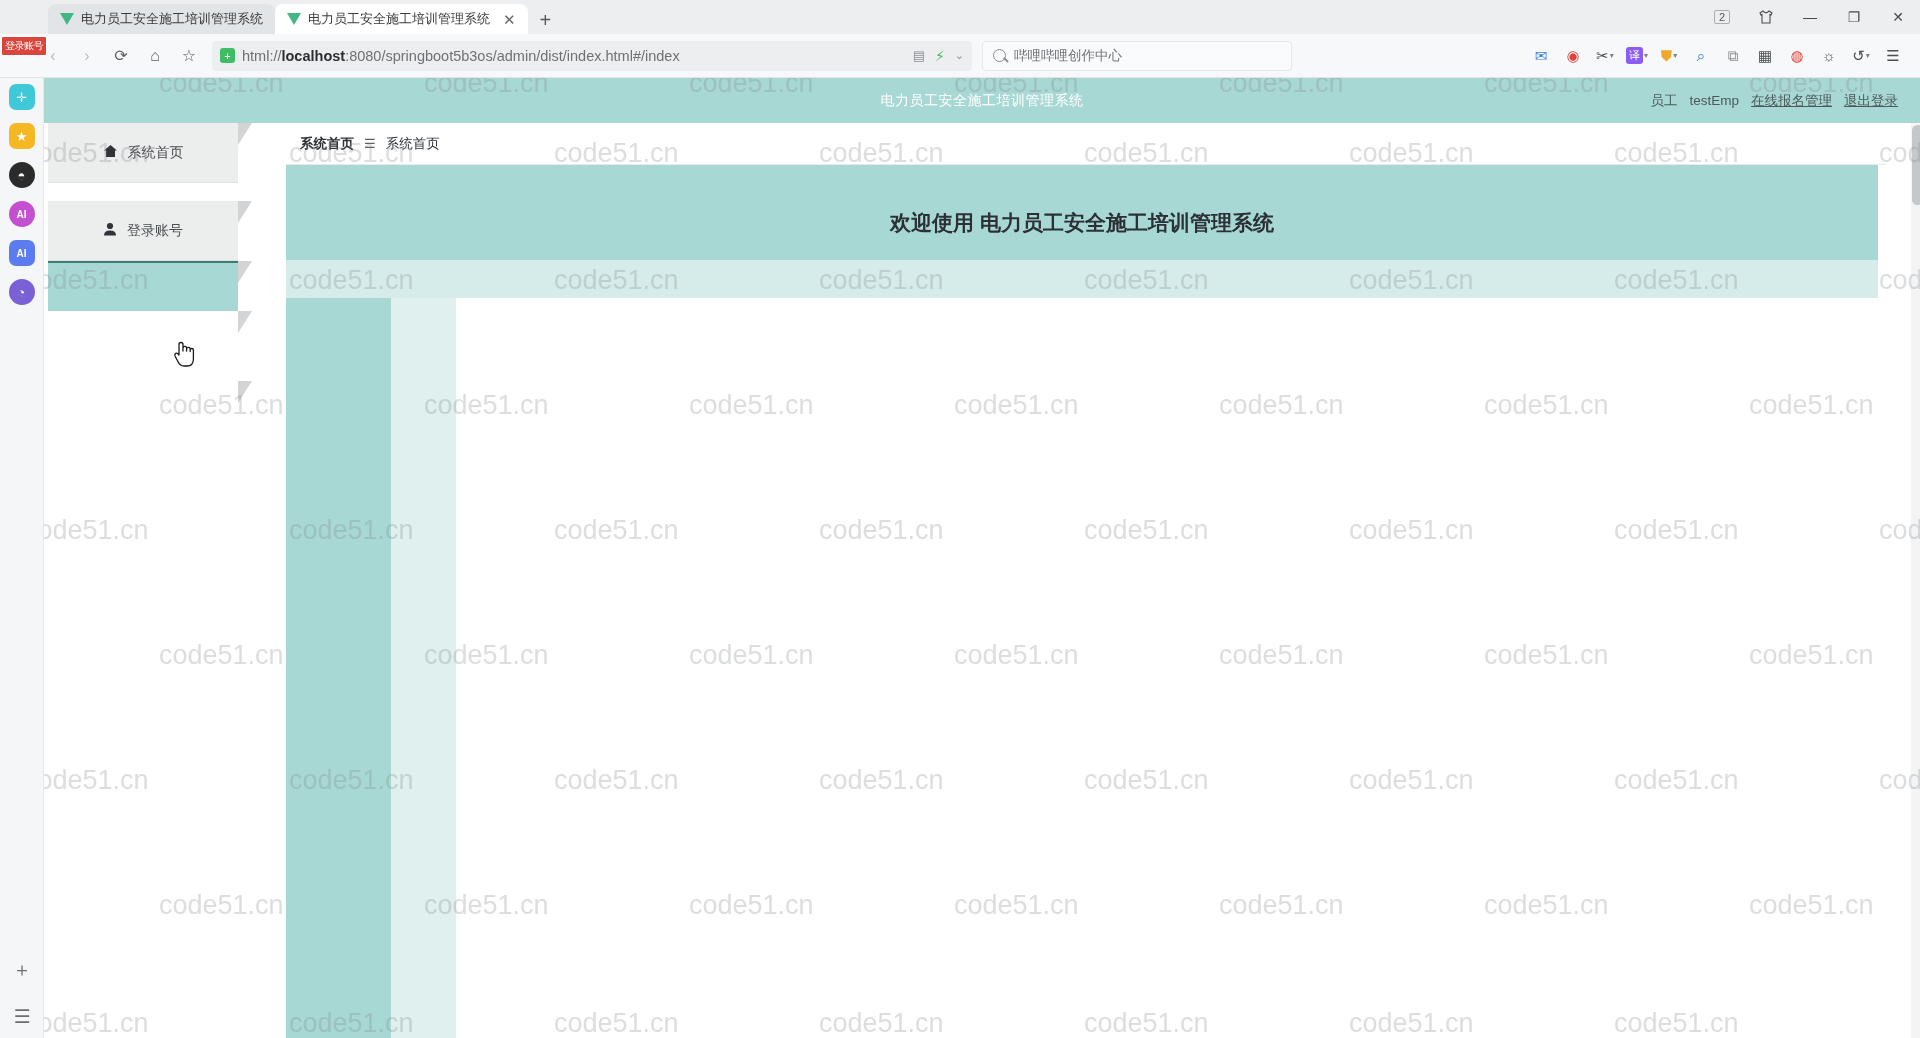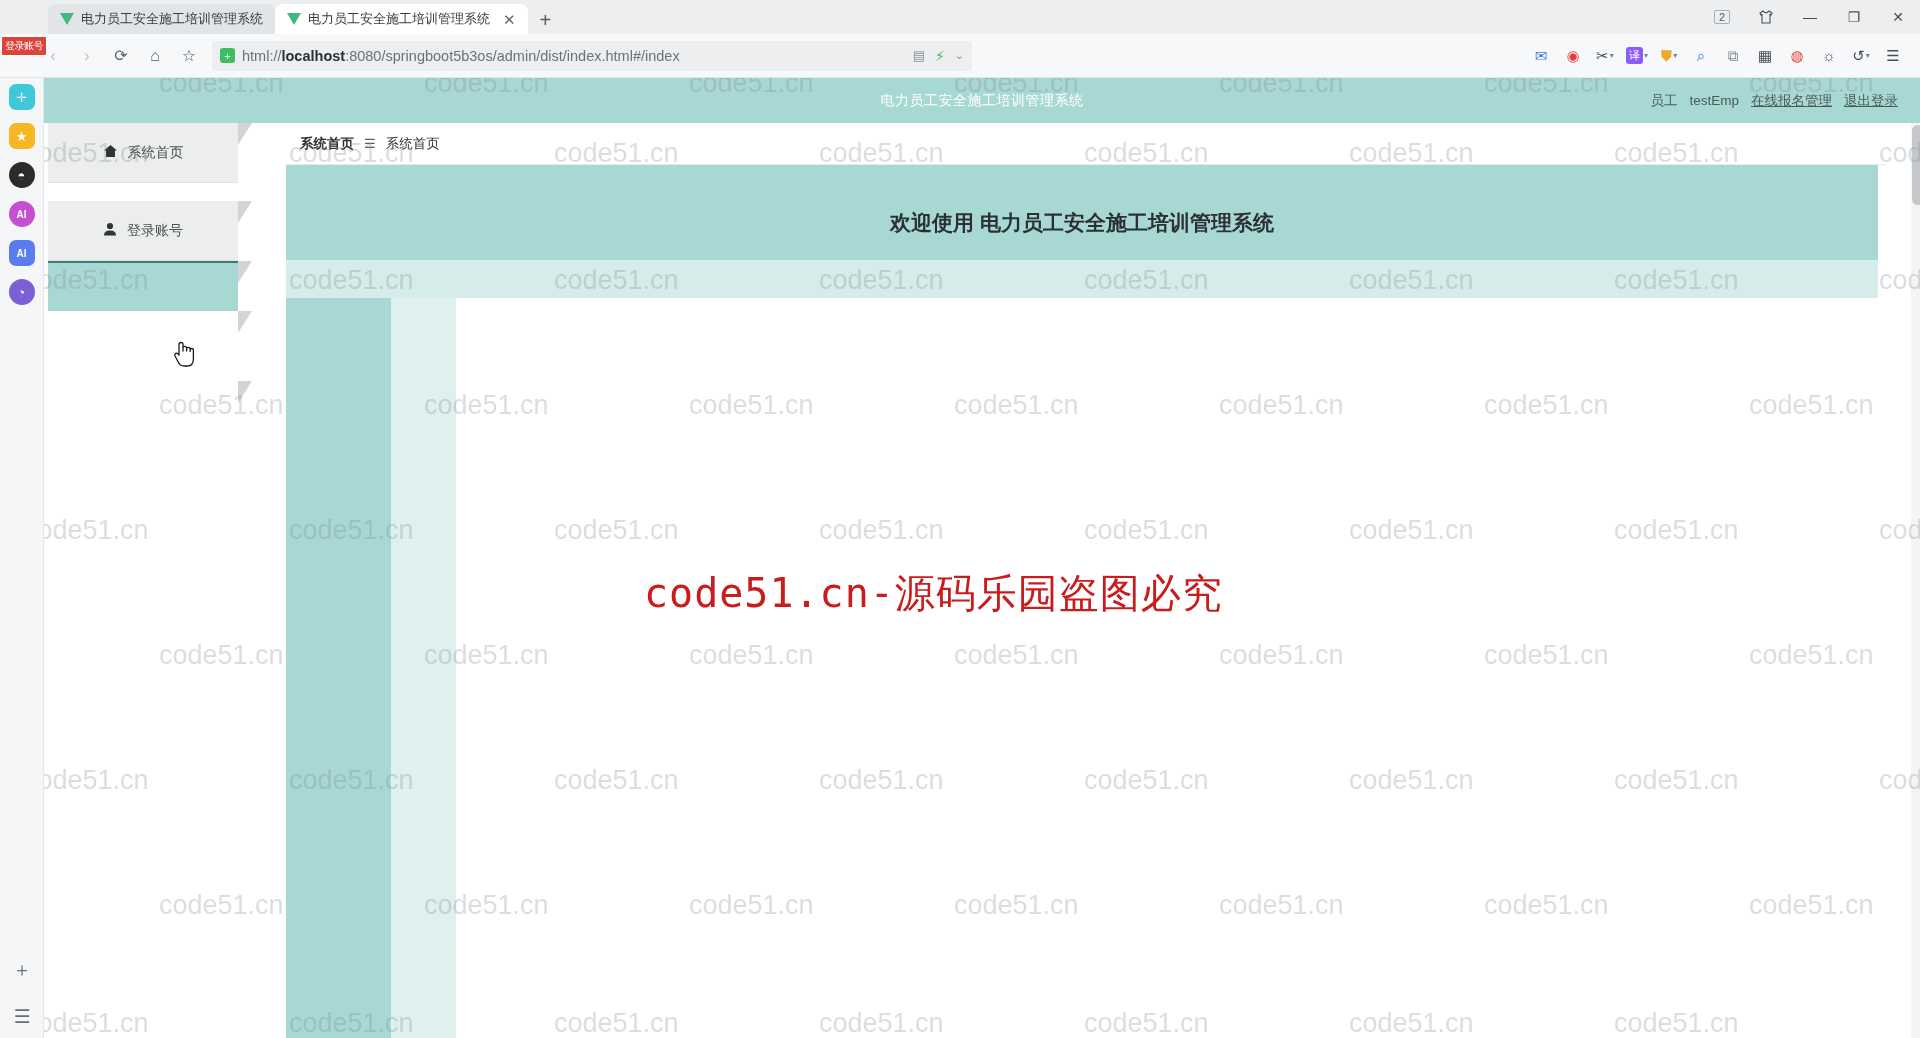--- a/index.html
+++ b/index.html
@@ -234,20 +234,24 @@
     <div class="urlbar">
       <span class="url-shield">+</span>
       <span class="url-text"><span>html://</span><b>localhost</b><span>:8080/springboot5b3os/admin/dist/index.html#/index</span></span>
       <span class="url-right">
         <span style="font-size:13px;">▤</span>
         <span style="color:#3fbd63;font-size:14px;">⚡</span>
         <span style="font-size:11px;">⌄</span>
       </span>
     </div>
 
+    <div class="searchbar">
+      <span class="mag"></span>
+      <span>哔哩哔哩创作中心</span>
+    </div>
 
     <div class="toolbar-right">
       <div class="tbicon" style="color:#3b7ddd;">✉</div>
       <div class="tbicon" style="color:#e2403a;">◉</div>
       <div class="tbicon" style="color:#4a4f53;">✂<span class="caret">▾</span></div>
       <div class="tbicon">
           <span style="background:#8b5cf6;color:#fff;font-size:11px;padding:1px 3px;border-radius:3px;">译</span>
           <span class="caret">▾</span>
         </div>
       <div class="tbicon" style="color:#f0a82a;">⛊<span class="caret">▾</span></div>
@@ -426,21 +430,20 @@
       <div class="wm" style="left:1705px; top:812px;">code51.cn</div>
 
       <div class="wm" style="left:-20px;  top:930px;">code51.cn</div>
       <div class="wm" style="left:245px;  top:930px;">code51.cn</div>
       <div class="wm" style="left:510px;  top:930px;">code51.cn</div>
       <div class="wm" style="left:775px;  top:930px;">code51.cn</div>
       <div class="wm" style="left:1040px; top:930px;">code51.cn</div>
       <div class="wm" style="left:1305px; top:930px;">code51.cn</div>
       <div class="wm" style="left:1570px; top:930px;">code51.cn</div>
 
-      <div class="wm-red">code51.cn-源码乐园盗图必究</div>
     </div>
   </div>
 
   <svg class="cursor-hand" width="26" height="32" viewBox="0 0 26 32">
     <path d="M7 17 L7 6.5 Q7 4.5 9 4.5 Q11 4.5 11 6.5 L11 13 L11 10 Q11 8.3 12.8 8.3 Q14.6 8.3 14.6 10 L14.6 13 L14.6 11 Q14.6 9.3 16.4 9.3 Q18.2 9.3 18.2 11 L18.2 13.5 L18.2 12 Q18.2 10.5 19.8 10.5 Q21.4 10.5 21.4 12 L21.4 21 Q21.4 28 15 28 L12 28 Q8 28 6.2 24 L3 18 Q2.2 16.3 3.8 15.4 Q5.4 14.6 6.4 16.3 Z" fill="#ffffff" stroke="#1a1a1a" stroke-width="1.3" stroke-linejoin="round"></path>
   </svg>
 
 </div>
 
 </body></html>

